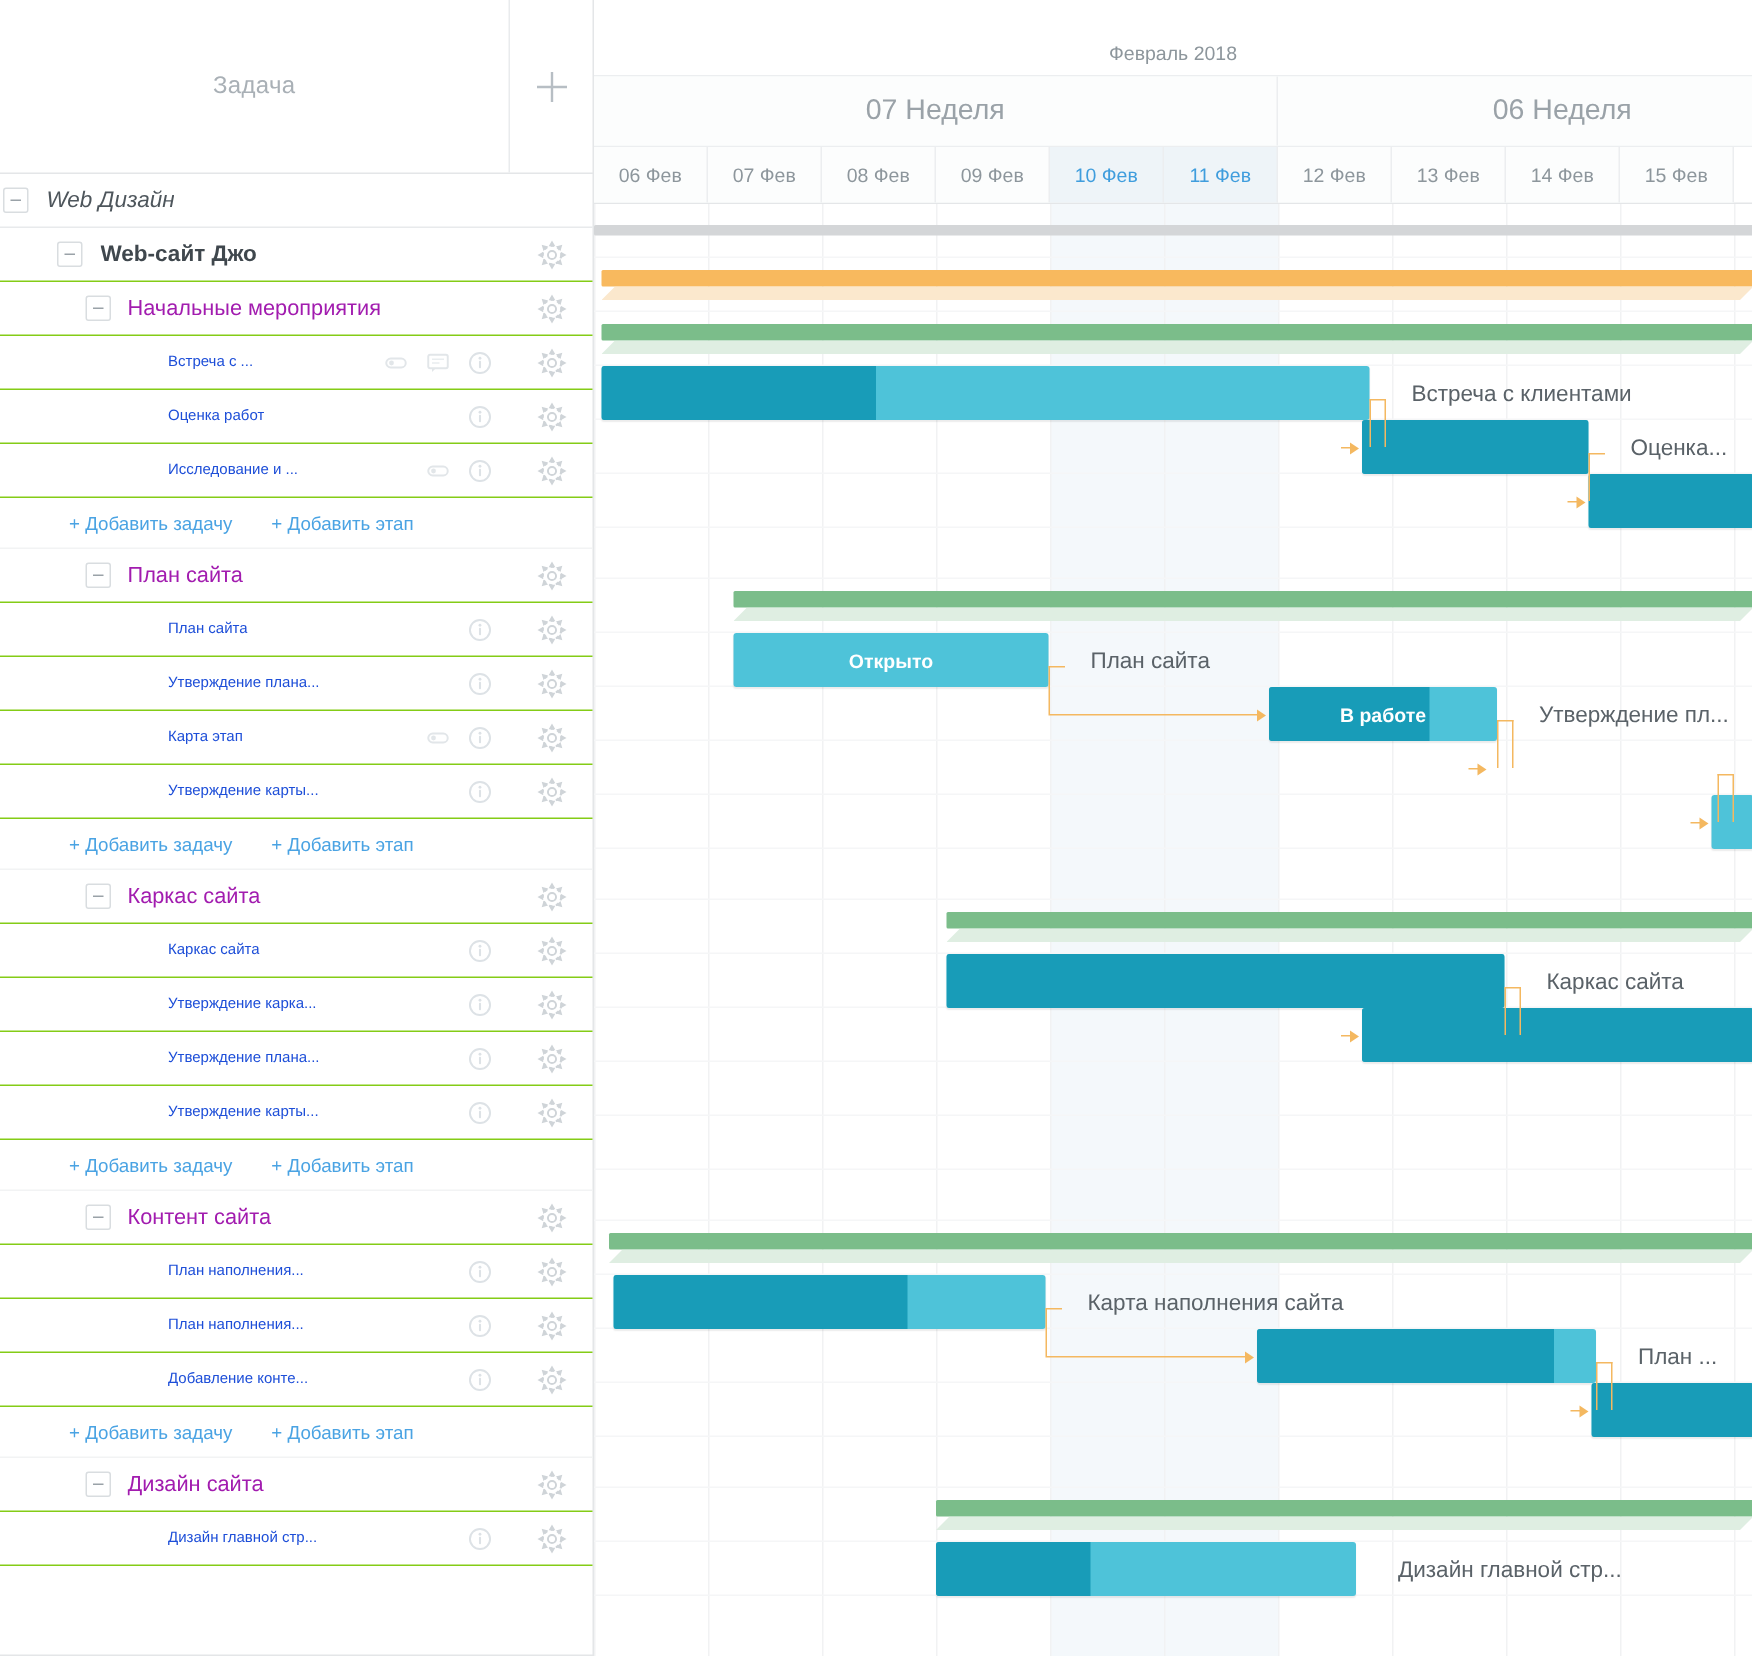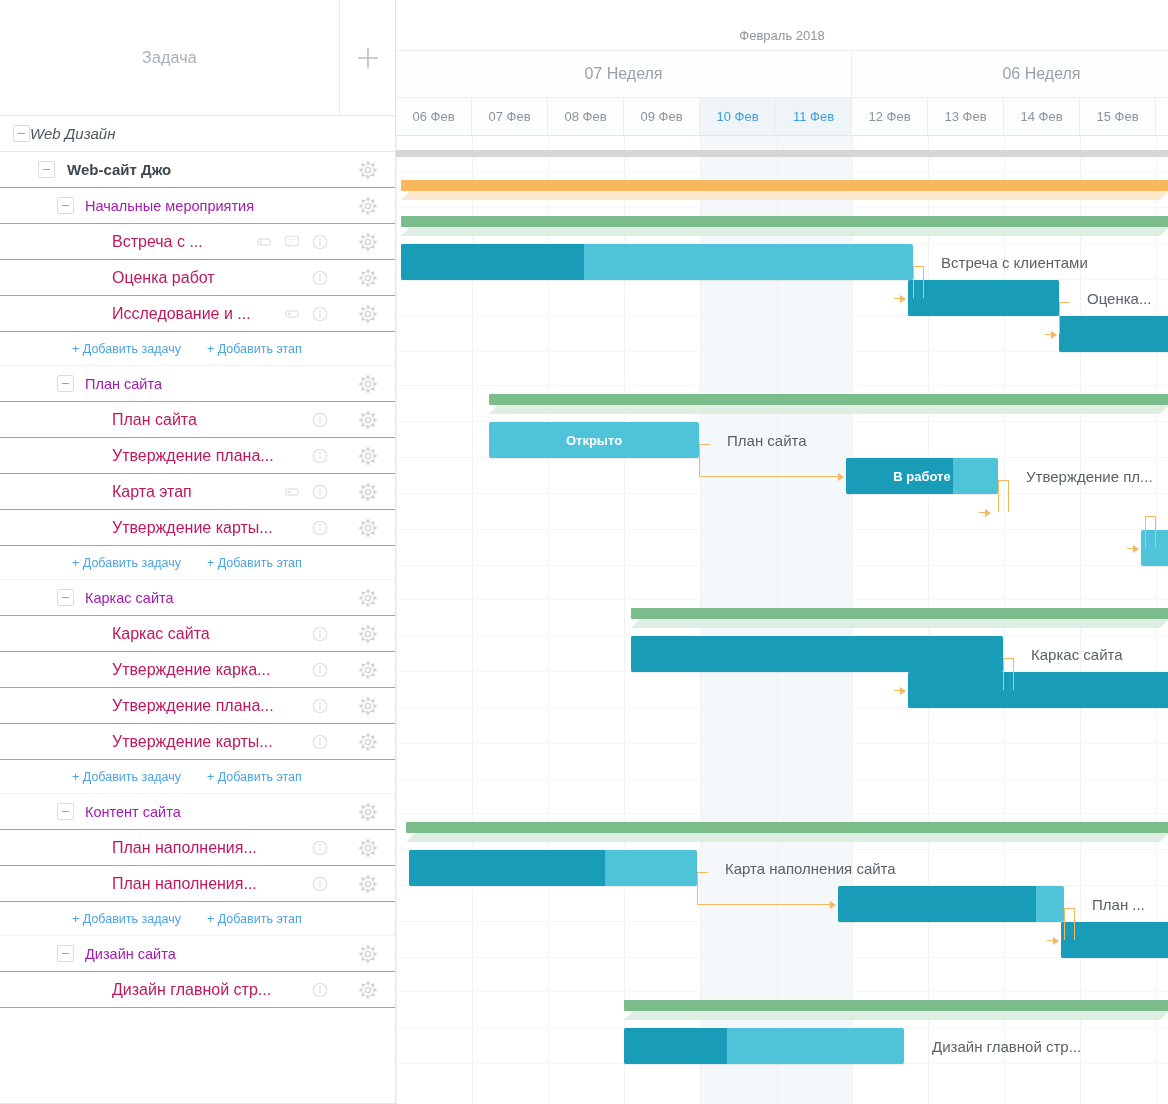--- a/index.html
+++ b/index.html
@@ -63,53 +63,53 @@
 
   .rowtext {
     font-size: 14.5px;
     color: #5a6268;
     white-space: nowrap; overflow: hidden;
     flex: 0 0 auto;
   }
   .row.project .rowtext { font-style: italic; font-size: 15px; color: #4e565c; }
   .row.lvl1 .rowtext { font-weight: bold; color: #3f474d; font-size: 15px; }
   .row.lvl2 .rowtext { color: #a21caf; font-size: 14.5px; }
-  .row.lvl3 .rowtext { color: #be185d; font-size: 16px; text-align: right; }
+  .row.lvl3 .rowtext { color: #1d4ed8; font-size: 10px; text-align: right; }
 
   .spacer { flex: 1 1 auto; }
 
   .rowicons { display: flex; align-items: center; gap: 12px; flex: 0 0 auto; padding-right: 12px; }
   .ricon { width: 16px; height: 16px; color: #dfe3e6; display:block; }
   .ricon svg { display: block; }
 
   .gear { flex: 0 0 55px; display: flex; align-items: center; justify-content: center; color: #cfd4d8; }
   .gear svg { display:block; }
 
-  .addlinks { display: flex; gap: 26px; padding-left: 72px; }
+  .addlinks { display: flex; gap: 26px; padding-left: 46px; }
   .addlink { font-size: 12.5px; color: #4aa3e3; white-space: nowrap; }
 
   
-  .ind-p  { padding-left: 13px; }
+  .ind-p  { padding-left: 2px; gap: 12px; }
   .ind-1  { padding-left: 38px; gap: 12px; }
   .ind-2  { padding-left: 57px; gap: 11px; }
   .ind-3  { padding-left: 112px; }
 
   
   #tl { position: relative; flex: 1 1 auto; height: 1104px; overflow: hidden; background: #fff; margin-top: 20px; }
 
   #tl-header { position: relative; height: 116px; border-bottom: 1px solid #e4e6e8; }
   #tl-month {
     height: 31px; border-bottom: 1px solid #eceef0;
     display: flex; align-items: center; justify-content: center;
     font-size: 13px; color: #8d969c;
   }
   #tl-weeks { height: 47px; display: flex; border-bottom: 1px solid #eceef0; }
   .week {
     display: flex; align-items: center; justify-content: center;
-    font-size: 16px; color: #9aa2a8;
+    font-size: 19px; color: #9aa2a8;
     border-right: 1px solid #eceef0;
     background: #fcfdfd;
   }
   #tl-days { height: 37px; display: flex; }
   .day {
     width: 76px; flex: 0 0 76px;
     display: flex; align-items: center; justify-content: center;
     font-size: 13px; color: #8d969c;
     border-right: 1px solid #eceef0;
     background: #fcfdfd;
@@ -573,20 +573,42 @@
               <g fill="none" stroke="#cfd4d8" stroke-width="1.3">
                 <circle cx="10" cy="10" r="2.7"></circle>
                 <path d="M10 1.6l1.1 1.9h-2.2zM10 18.4l-1.1-1.9h2.2zM1.6 10l1.9-1.1v2.2zM18.4 10l-1.9 1.1v-2.2zM4.05 4.05l2.1.6-1.5 1.5zM15.95 15.95l-2.1-.6 1.5-1.5zM4.05 15.95l.6-2.1 1.5 1.5zM15.95 4.05l-.6 2.1-1.5-1.5z"></path>
                 <circle cx="10" cy="10" r="6.1" stroke-dasharray="2.3 2.3"></circle>
               </g>
             </svg>
           </span>
         </div>
         <div class="row lvl3 ind-3">
           <span class="rowtext">План наполнения...</span>
+          <span class="spacer"></span>
+          <span class="rowicons">
+            <span class="ricon">
+              <svg width="16" height="16" viewBox="0 0 16 16">
+                <circle cx="8" cy="8" r="6.7" fill="none" stroke="#dde2e6" stroke-width="1.3"></circle>
+                <circle cx="8" cy="4.8" r=".95" fill="#dde2e6"></circle>
+                <rect x="7.3" y="6.5" width="1.4" height="5" rx=".6" fill="#dde2e6"></rect>
+              </svg>
+            </span>
+          </span>
+          <span class="gear">
+            <svg width="20" height="20" viewBox="0 0 20 20">
+              <g fill="none" stroke="#cfd4d8" stroke-width="1.3">
+                <circle cx="10" cy="10" r="2.7"></circle>
+                <path d="M10 1.6l1.1 1.9h-2.2zM10 18.4l-1.1-1.9h2.2zM1.6 10l1.9-1.1v2.2zM18.4 10l-1.9 1.1v-2.2zM4.05 4.05l2.1.6-1.5 1.5zM15.95 15.95l-2.1-.6 1.5-1.5zM4.05 15.95l.6-2.1 1.5 1.5zM15.95 4.05l-.6 2.1-1.5-1.5z"></path>
+                <circle cx="10" cy="10" r="6.1" stroke-dasharray="2.3 2.3"></circle>
+              </g>
+            </svg>
+          </span>
+        </div>
+        <div class="row lvl3 ind-3">
+          <span class="rowtext">Добавление конте...</span>
           <span class="spacer"></span>
           <span class="rowicons">
             <span class="ricon">
               <svg width="16" height="16" viewBox="0 0 16 16">
                 <circle cx="8" cy="8" r="6.7" fill="none" stroke="#dde2e6" stroke-width="1.3"></circle>
                 <circle cx="8" cy="4.8" r=".95" fill="#dde2e6"></circle>
                 <rect x="7.3" y="6.5" width="1.4" height="5" rx=".6" fill="#dde2e6"></rect>
               </svg>
             </span>
           </span>

